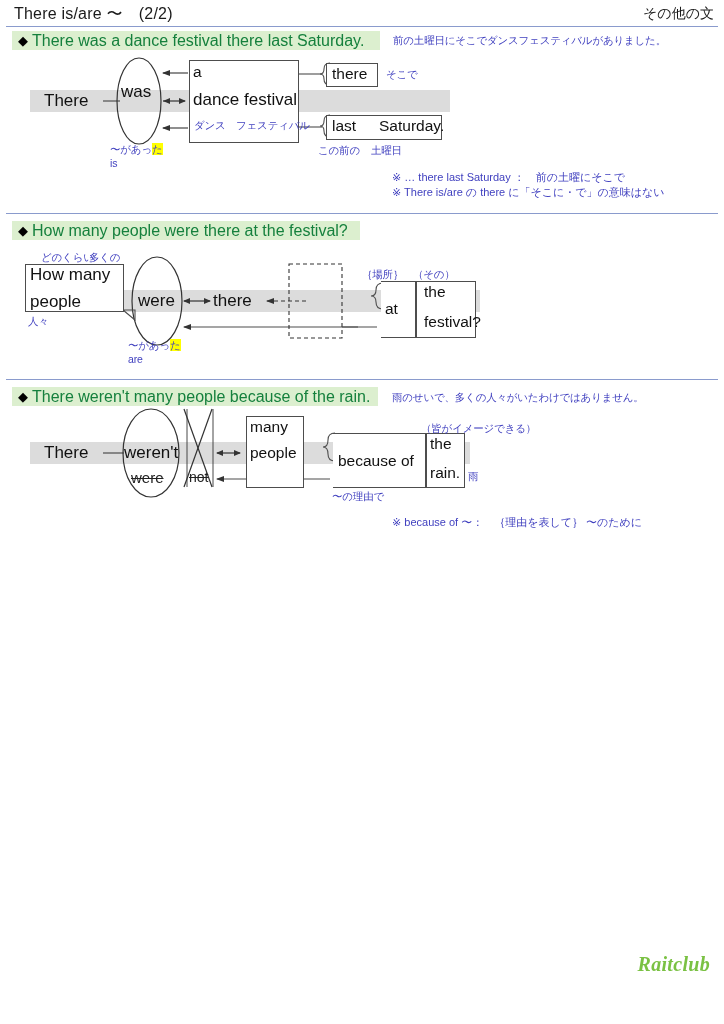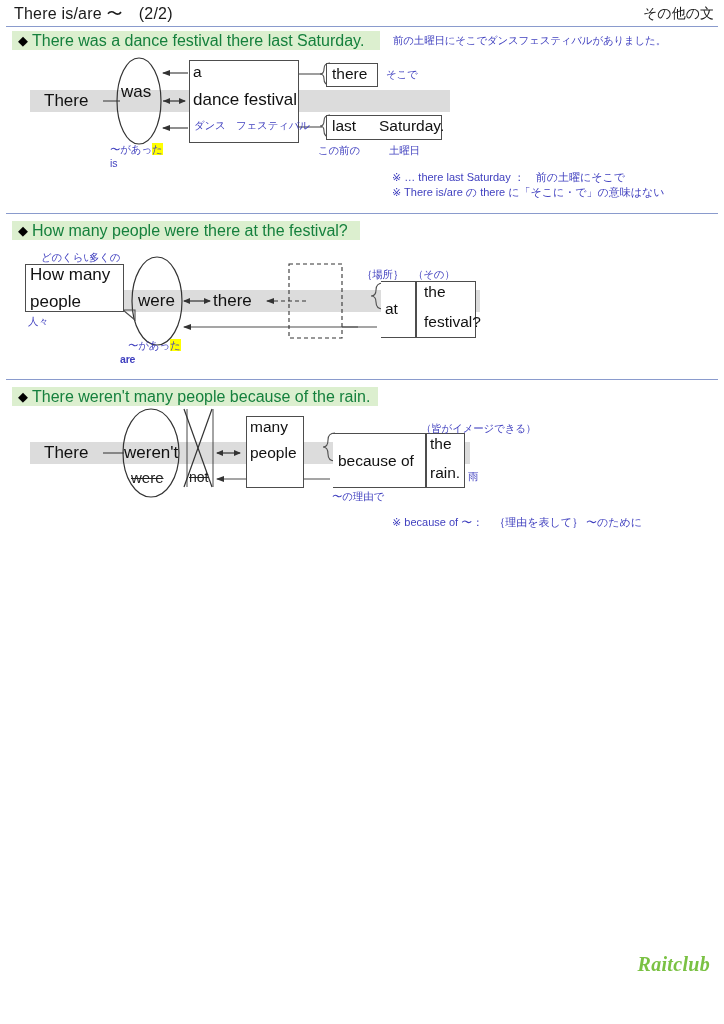--- a/index.html
+++ b/index.html
@@ -145,21 +145,21 @@
   <div class="jp" style="left:236px; top:119px;">フェスティバル</div>
 
   <div class="box" style="left:326px; top:63px; width:52px; height:24px;"></div>
   <div class="lbl lbl-sm" style="left:332px; top:65px;">there</div>
   <div class="jp" style="left:386px; top:68px;">そこで</div>
 
   <div class="box" style="left:326px; top:115px; width:116px; height:25px;"></div>
   <div class="lbl lbl-sm" style="left:332px; top:117px;">last</div>
   <div class="lbl lbl-sm" style="left:379px; top:117px;">Saturday.</div>
   <div class="jp" style="left:318px; top:144px;">この前の</div>
-  <div class="jp" style="left:371px; top:144px;margin-left:18px;">土曜日</div>
+  <div class="jp" style="left:371px; top:144px;">土曜日</div>
 
   <div class="note" style="left:392px; top:185px;">※ There is/are の there に「そこに・で」の意味はない</div>
   <div class="note" style="left:392px; top:170px;">※ … there last Saturday ：　前の土曜にそこで</div>
 
   <div class="hr-blue" style="top:213px;"></div>
 
   <div class="sec-bar" style="left:12px; top:221px; width:348px;">
     <span class="sec-diamond">◆</span>
     <span class="sec-en">How many people were there at the festival?</span>
   </div>
@@ -197,38 +197,39 @@
 
   <div class="box" style="left:25px; top:264px; width:99px; height:48px;"></div>
   <div class="lbl" style="left:30px; top:265px;">How many</div>
   <div class="lbl" style="left:30px; top:292px;">people</div>
   <div class="jp" style="left:41px; top:251px;">どのくらい</div>
   <div class="jp" style="left:89px; top:251px;">多くの</div>
   <div class="jp" style="left:28px; top:315px;font-family:Liberation Mono, monospace;">人々</div>
 
   <div class="lbl" style="left:138px; top:291px;">were</div>
   <div class="jp" style="left:128px; top:339px;"><span>〜があっ</span><span class="hl">た</span></div>
-  <div class="jp" style="left:120px; top:353px;font-weight:bold;">are</div>
+  <div class="jp" style="left:128px; top:353px;">are</div>
 
   <div class="lbl" style="left:213px; top:291px;">there</div>
 
   <div class="box" style="left:381px; top:281px; width:35px; height:57px; border-left:none;"></div>
   <div class="box" style="left:416px; top:281px; width:60px; height:57px;"></div>
   <div class="lbl lbl-sm" style="left:385px; top:300px;">at</div>
   <div class="jp" style="left:362px; top:268px;">｛場所｝</div>
   <div class="lbl lbl-sm" style="left:424px; top:283px;">the</div>
   <div class="jp" style="left:413px; top:268px;">（その）</div>
   <div class="lbl lbl-sm" style="left:424px; top:313px;">festival?</div>
 
   <div class="hr-blue" style="top:379px;"></div>
 
   <div class="sec-bar" style="left:12px; top:387px; width:366px;">
     <span class="sec-diamond">◆</span>
     <span class="sec-en">There weren't many people because of the rain.</span>
   </div>
+  <div class="sec-jp" style="left:392px; top:391px;">雨のせいで、多くの人々がいたわけではありません。</div>
 
   <div class="gray-band" style="left:30px; top:442px; width:440px; height:22px;"></div>
 
   <div class="lbl" style="left:44px; top:443px;">There</div>
 
   <svg class="ovl" width="724" height="1024">
 
     <line x1="103" y1="453" x2="124" y2="453" stroke="#4d4d4d" stroke-width="1.2"></line>
 
     <ellipse cx="151" cy="453" rx="28" ry="44" fill="none" stroke="#333" stroke-width="1.2"></ellipse>

